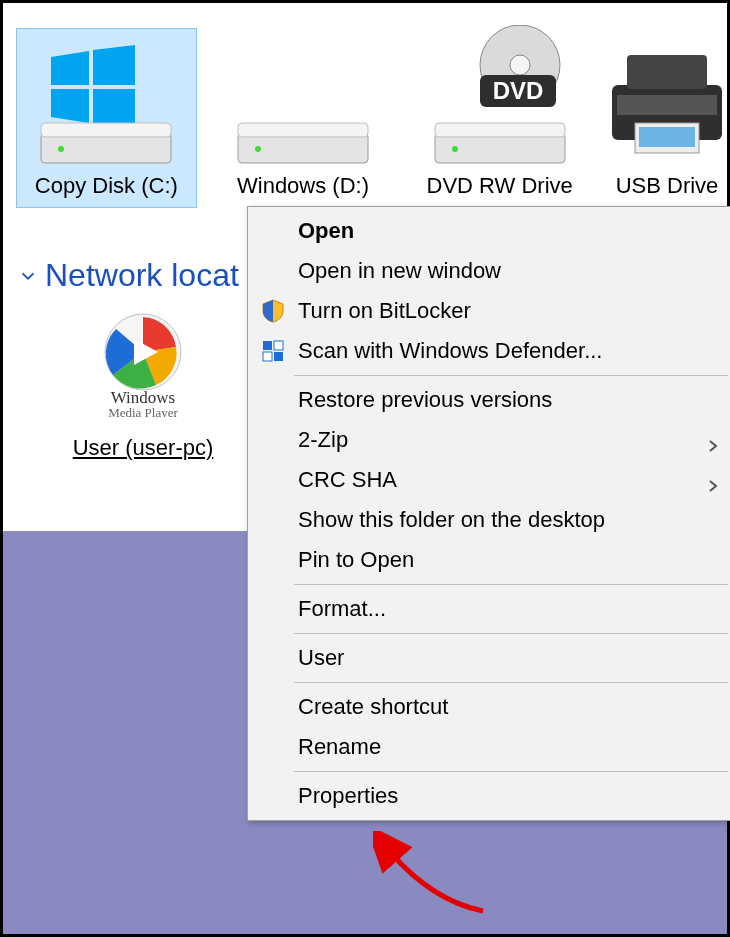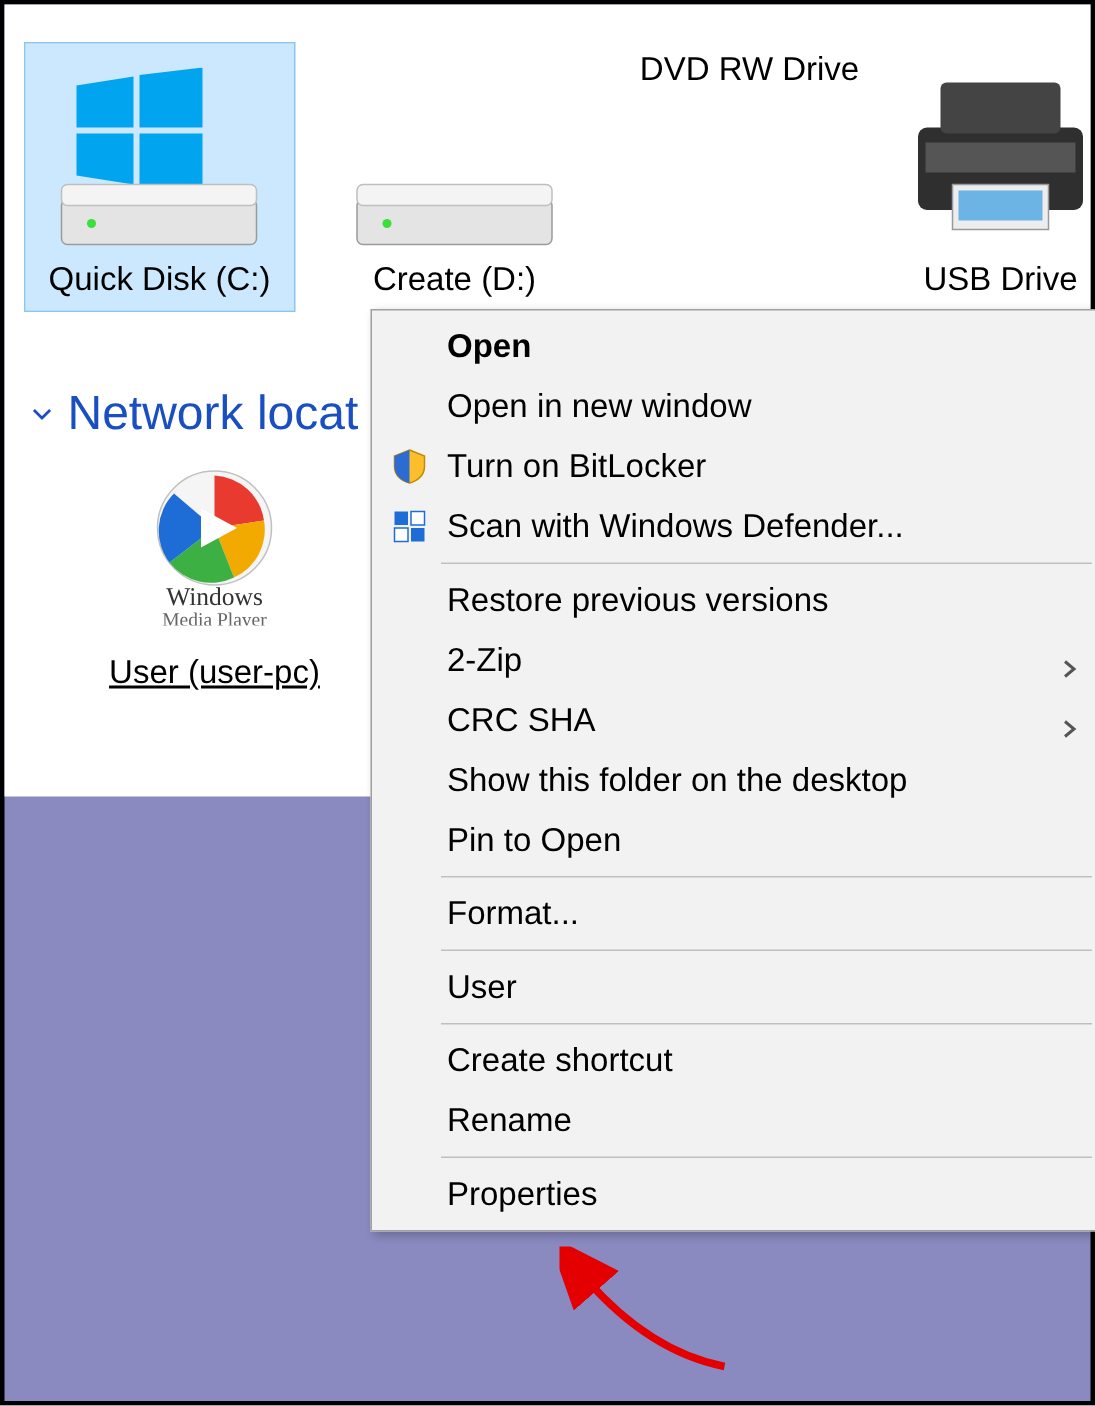--- a/index.html
+++ b/index.html
@@ -159,35 +159,48 @@
               <polygon points="42,5 84,0 84,40 42,40" fill="#00A4EF"></polygon>
               <polygon points="0,44 38,44 38,78 0,72" fill="#00A4EF"></polygon>
               <polygon points="42,44 84,44 84,84 42,78" fill="#00A4EF"></polygon>
             </g>
 
             <rect x="10" y="88" width="130" height="30" rx="4" fill="#E4E4E4" stroke="#9A9A9A"></rect>
             <rect x="10" y="78" width="130" height="14" rx="4" fill="#F4F4F4" stroke="#BFBFBF"></rect>
             <circle cx="30" cy="104" r="3" fill="#38E038"></circle>
           </svg>
         </div>
-        <div class="drive-label">Quick Disk (C:)</div>
+        <div class="drive-label">Copy Disk (C:)</div>
       </div>
 
       <div class="drive-item">
         <div class="drive-icon-wrap">
           <svg class="drive-svg" viewBox="0 0 150 120">
             <rect x="10" y="88" width="130" height="30" rx="4" fill="#E4E4E4" stroke="#9A9A9A"></rect>
             <rect x="10" y="78" width="130" height="14" rx="4" fill="#F4F4F4" stroke="#BFBFBF"></rect>
             <circle cx="30" cy="104" r="3" fill="#38E038"></circle>
           </svg>
         </div>
-        <div class="drive-label">Create (D:)</div>
+        <div class="drive-label">Windows (D:)</div>
       </div>
 
       <div class="drive-item">
+        <div class="drive-icon-wrap">
+          <svg class="dvd-svg" viewBox="0 0 150 140">
+
+            <circle cx="95" cy="40" r="40" fill="#DADADA" stroke="#888"></circle>
+            <circle cx="95" cy="40" r="10" fill="#F5F5F5" stroke="#888"></circle>
+            <rect x="55" y="50" width="76" height="32" rx="6" fill="#2E2E2E"></rect>
+            <text x="93" y="74" font-family="Arial" font-weight="bold" font-size="24" fill="#fff" text-anchor="middle">DVD</text>
+
+            <rect x="10" y="108" width="130" height="30" rx="4" fill="#E4E4E4" stroke="#9A9A9A"></rect>
+            <rect x="10" y="98" width="130" height="14" rx="4" fill="#F4F4F4" stroke="#BFBFBF"></rect>
+            <circle cx="30" cy="124" r="3" fill="#38E038"></circle>
+          </svg>
+        </div>
         <div class="drive-label">DVD RW Drive</div>
       </div>
 
       <div class="drive-item" style="width:120px">
         <div class="drive-icon-wrap">
           <svg class="printer-svg" viewBox="0 0 120 120">
             <rect x="5" y="40" width="110" height="55" rx="6" fill="#2F2F2F"></rect>
             <rect x="20" y="10" width="80" height="34" rx="4" fill="#444"></rect>
             <rect x="10" y="50" width="100" height="20" fill="#555"></rect>
             <rect x="28" y="78" width="64" height="30" fill="#EDEDED" stroke="#999"></rect>

